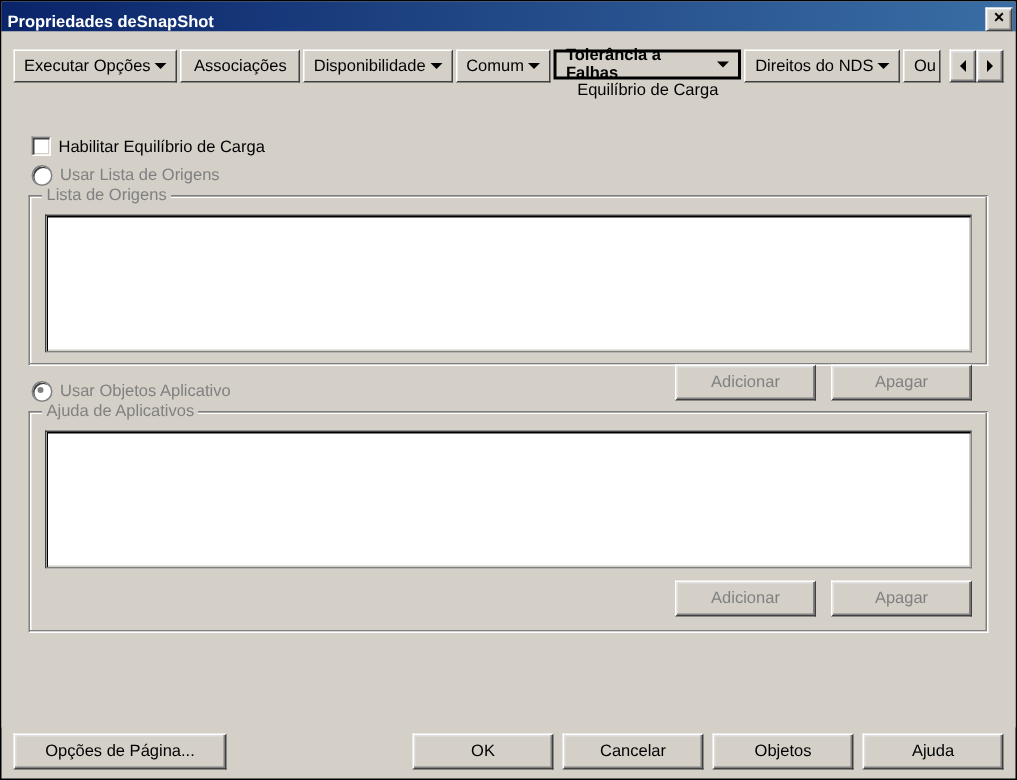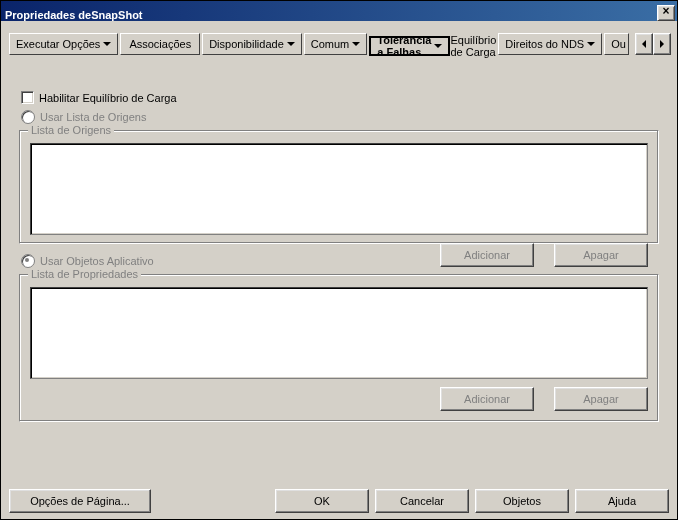--- a/index.html
+++ b/index.html
@@ -84,21 +84,21 @@
   .tabbtn.simple { padding: 0 8px; }
   .tab-drop {
     width: 0; height: 0;
     border-left: 4px solid transparent;
     border-right: 4px solid transparent;
     border-top: 4px solid #000;
   }
   .tab-active-wrap {
     position: relative;
     display: flex;
-    flex-direction: row;
+    flex-direction: column;
     align-items: center;
   }
   .tab-active {
     border: 2px solid #000;
     font-weight: bold;
     background: #d4d0c8;
     height: 20px;
     box-sizing: border-box;
     padding: 0 6px;
     display: flex;
@@ -193,21 +193,21 @@
     background: #fff;
     border: 1px solid #808080;
     border-top-color: #404040;
     border-left-color: #404040;
     box-shadow: inset 1px 1px 0 #000, inset -1px -1px 0 #d4d0c8;
     box-sizing: border-box;
   }
   .gb-buttons {
     display: flex;
     justify-content: flex-end;
-    gap: 20px;
+    gap: 10px;
     margin-top: 8px;
   }
   .btn {
     height: 22px;
     min-width: 72px;
     background: #d4d0c8;
     border: 1px solid #fff;
     border-right-color: #404040;
     border-bottom-color: #404040;
     box-shadow: inset -1px -1px 0 #808080, inset 1px 1px 0 #dfdfdf;
@@ -309,21 +309,21 @@
           </div>
       </div>
     </div>
 
     <div class="radio-row disabled" style="margin-top:8px">
       <span class="radio selected"></span>
       <span>Usar Objetos Aplicativo</span>
     </div>
 
     <div class="groupbox" style="height:148px">
-      <span class="groupbox-title disabled">Lista de Propriedades</span>
+      <span class="groupbox-title disabled">Ajuda de Aplicativos</span>
       <div class="listbox"></div>
       <div class="gb-buttons">
         <div class="btn disabled">
             <span>Adicionar</span>
           </div>
         <div class="btn disabled">
             <span>Apagar</span>
           </div>
       </div>
     </div>

